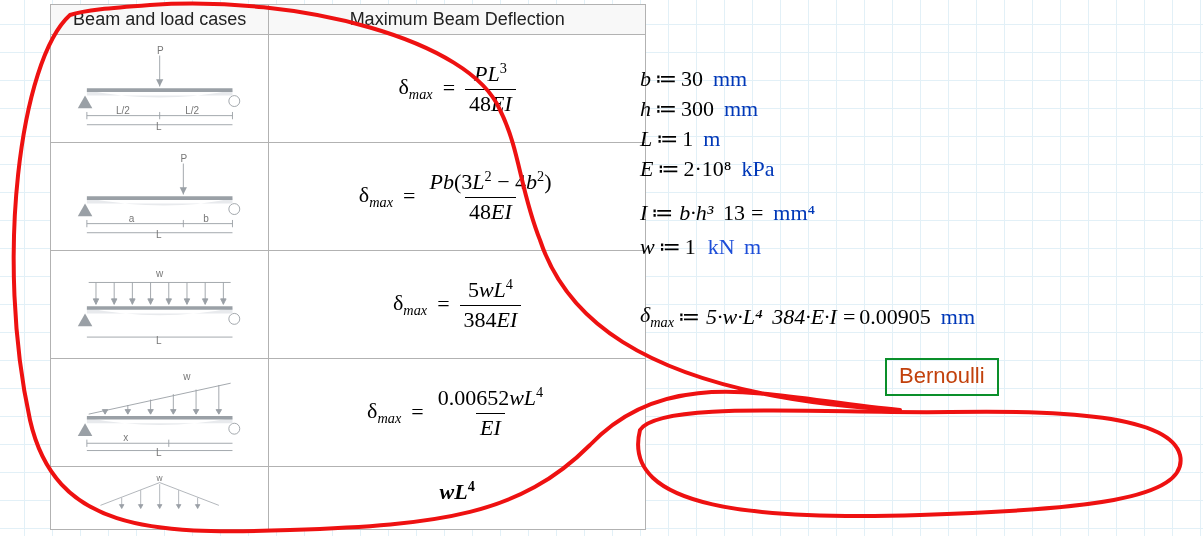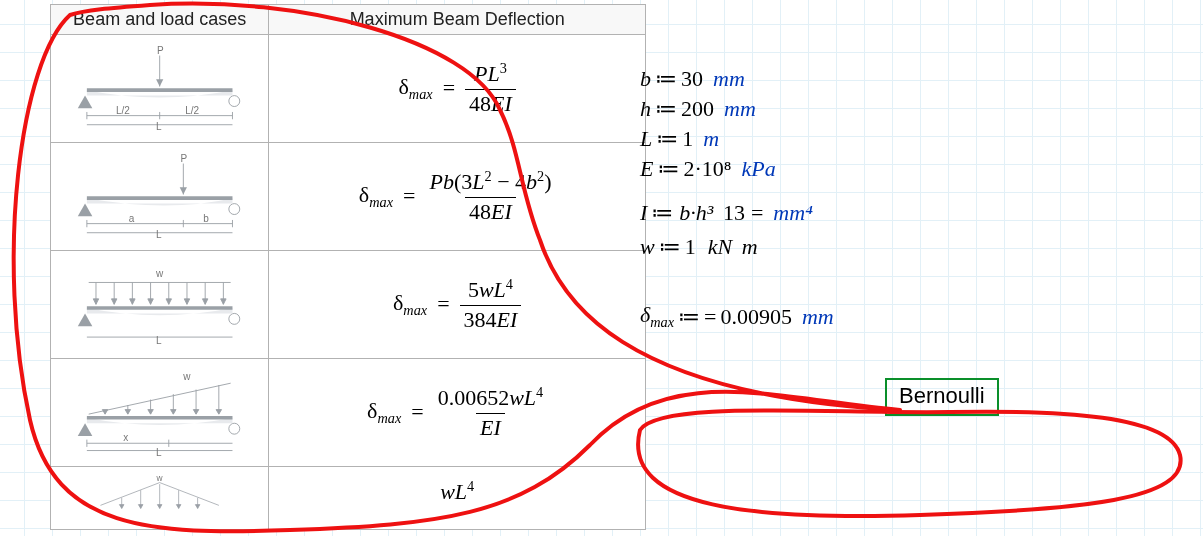--- a/index.html
+++ b/index.html
@@ -77,31 +77,31 @@
   .work {
     position: absolute;
     left: 640px;
     top: 62px;
     width: 530px;
     font-family: "Cambria Math", "STIX", serif;
     font-size: 22px;
     color: #000;
   }
   .work .line { margin: 4px 0; display: flex; align-items: center; gap: 4px; }
-  .work .unit { color: #0038b8; font-style: italic; padding-left: 6px; }
+  .work .unit { color: #0038b8; padding-left: 6px; }
   .work .var  { font-style: italic; }
   .work .tight .frac .num, .work .tight .frac .den { padding-left:2px; padding-right:2px; }
 
   
   .note {
     position: absolute;
     left: 885px;
-    top: 378px;
+    top: 358px;
     border: 2px solid #0a8f2a;
-    color: #000000;
+    color: #c2410c;
     padding: 3px 12px 5px;
     font-family: Arial, sans-serif;
     font-size: 22px;
   }
 
   
   .anno {
     position: absolute;
     inset: 0;
     pointer-events: none;
@@ -290,21 +290,21 @@
           <line x1="100" y1="12" x2="100" y2="44"></line>
               <polygon class="bm-fill" points="100,44 97,39 103,39"></polygon>
           <line x1="125" y1="20" x2="125" y2="44"></line>
               <polygon class="bm-fill" points="125,44 122,39 128,39"></polygon>
           <line x1="150" y1="30" x2="150" y2="44"></line>
               <polygon class="bm-fill" points="150,44 147,39 153,39"></polygon>
         </g>
         <text x="96" y="8">w</text>
       </svg>
     </td>
-    <td class="formula" style="height:54px; vertical-align:bottom;">
+    <td class="formula" style="height:54px; vertical-align:bottom;font-weight:bold;">
       <span class="eq" style="position:relative; top:8px;">
         <span class="frac">
           <span class="num"><i>wL</i><span class="sup">4</span></span>
           <span class="den" style="border:none;">&nbsp;</span>
         </span>
       </span>
     </td>
   </tr>
 </tbody>
   </table>
@@ -312,21 +312,21 @@
 <div class="work">
   <div class="line">
     <span class="var">b</span>
     <span>≔</span>
     <span>30</span>
     <span class="unit">mm</span>
   </div>
   <div class="line">
     <span class="var">h</span>
     <span>≔</span>
-    <span>200</span>
+    <span>300</span>
     <span class="unit">mm</span>
   </div>
   <div class="line">
     <span class="var">L</span>
     <span>≔</span>
     <span>1</span>
     <span class="unit">m</span>
   </div>
   <div class="line">
     <span class="var">E</span>
@@ -343,29 +343,33 @@
       <span class="den">13</span>
     </span>
     <span>=</span>
     <span class="unit">mm⁴</span>
   </div>
 
   <div class="line tight" style="margin-top:8px;">
     <span class="var">w</span>
     <span>≔</span>
     <span>1</span>
-    <span class="frac unit" style="color:#000000;">
+    <span class="frac unit" style="color:#1d4ed8;">
       <span class="num">kN</span>
       <span class="den" style="border-top-color:#0038b8;">m</span>
     </span>
   </div>
 
   <div class="line tight" style="margin-top:42px;">
     <span><span class="delta var">δ</span><span class="sub">max</span></span>
     <span>≔</span>
+    <span class="frac">
+      <span class="num"><i>5·w·L⁴</i></span>
+      <span class="den"><i>384·E·I</i></span>
+    </span>
     <span>=</span>
     <span>0.00905</span>
     <span class="unit">mm</span>
   </div>
 </div>
 
 <div class="note">Bernoulli</div>
 
 <svg class="anno" viewBox="0 0 1203 536">
   <path d="M 70 15

